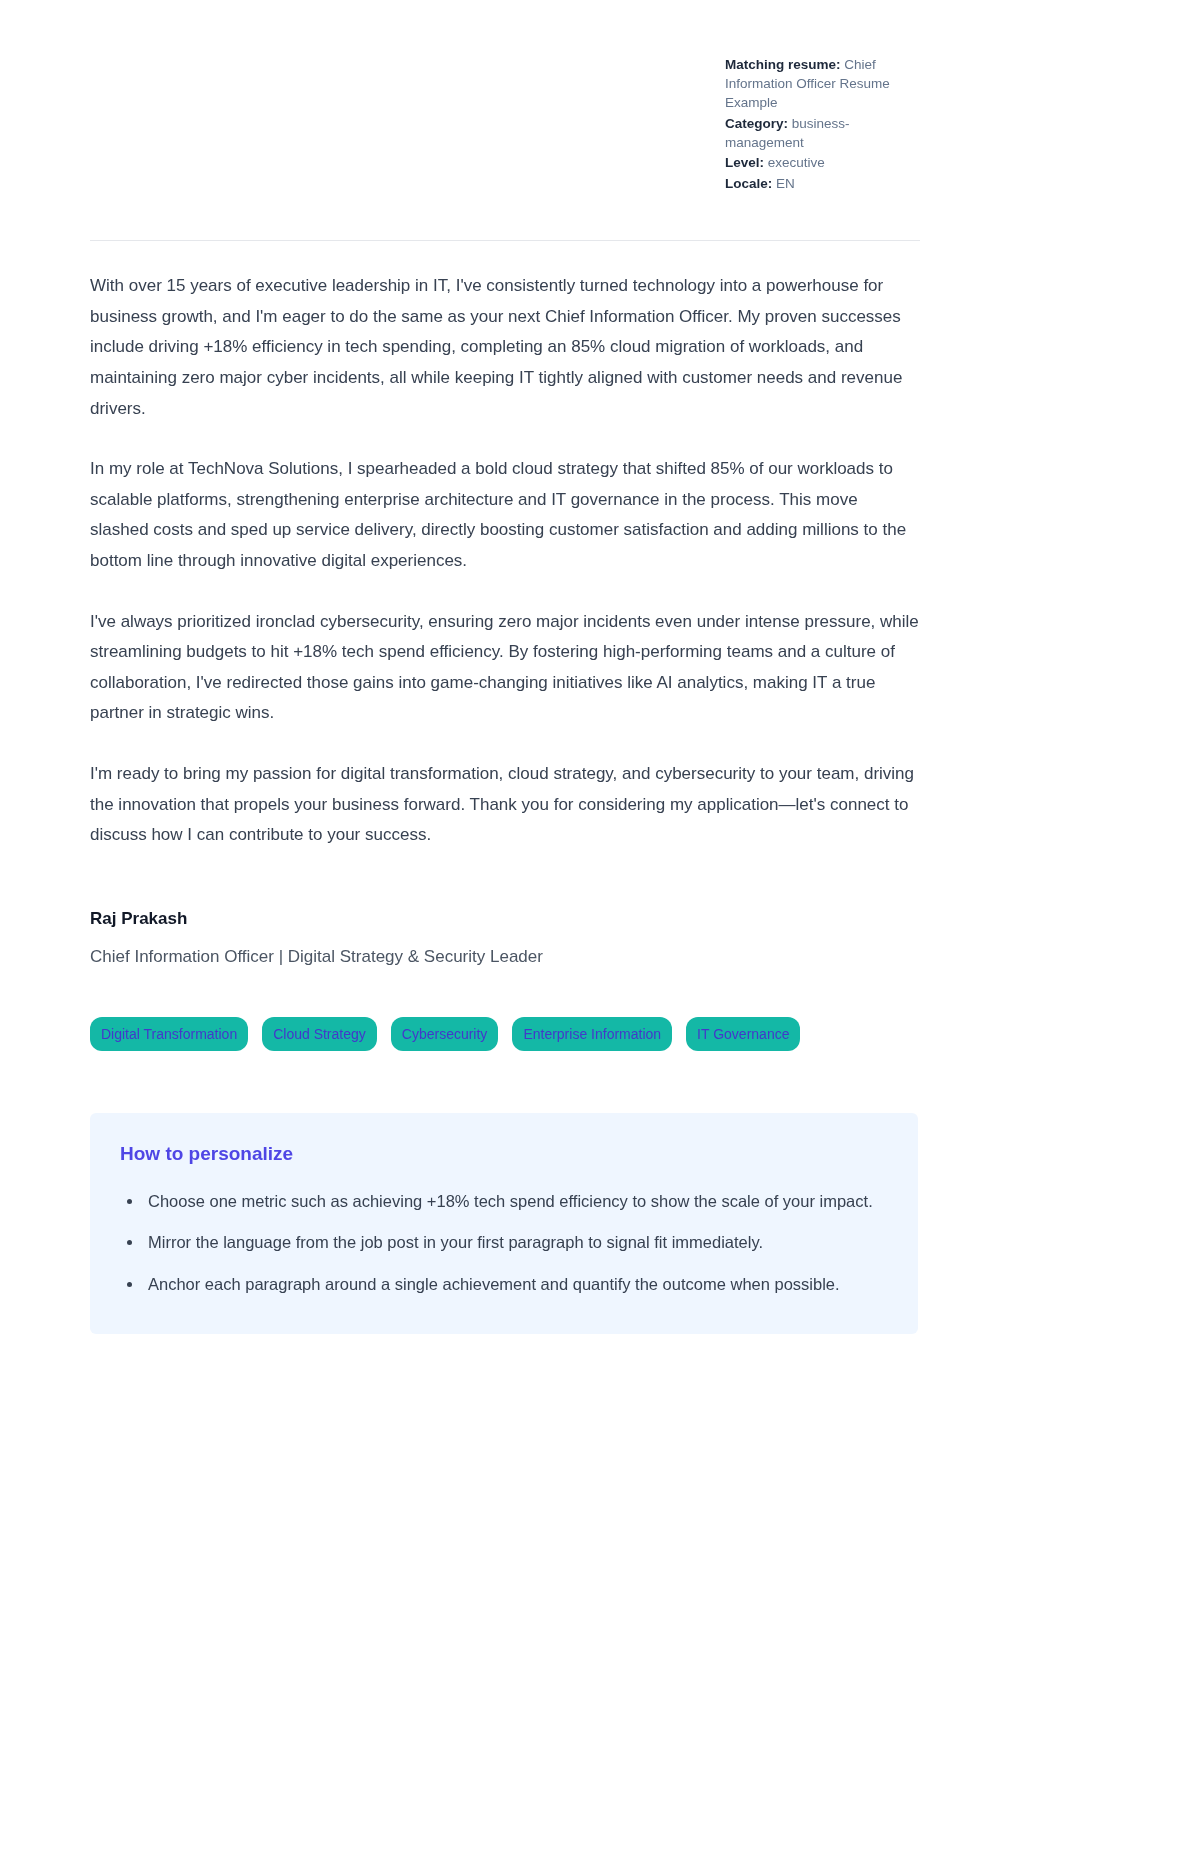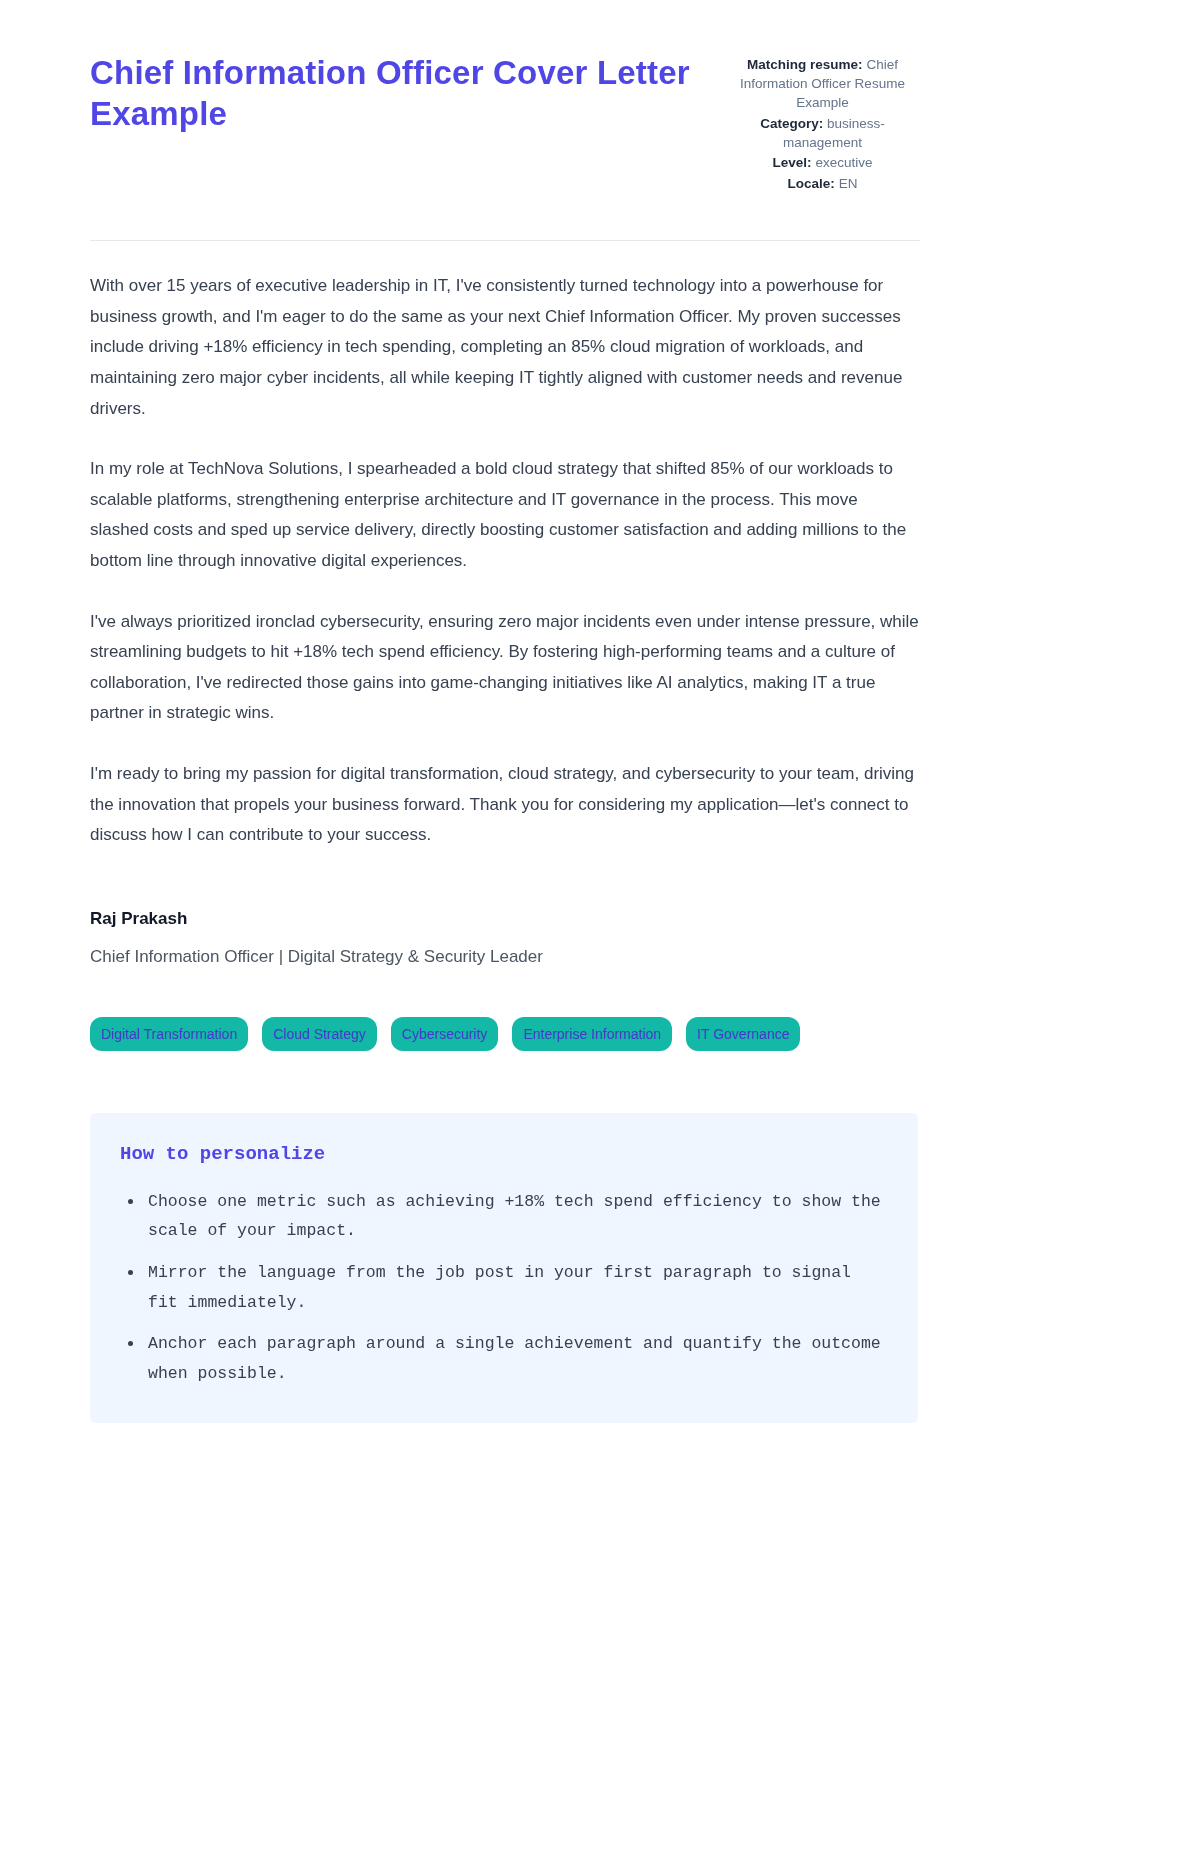--- a/index.html
+++ b/index.html
@@ -35,21 +35,21 @@
   }
   .subtitle {
     margin-top: 14px;
     font-size: 19px;
     font-weight: bold;
     color: #374151;
     line-height: 1.35;
   }
   .meta {
     width: 195px;
-    text-align: center;
+    text-align: left;
     font-size: 13.5px;
     line-height: 1.4;
     color: #64748b;
     padding-top: 4px;
   }
   .meta p { margin-bottom: 2px; }
   .meta strong { color: #1e293b; font-weight: bold; }
 
   .divider {
     border: none;
@@ -100,21 +100,20 @@
     white-space: nowrap;
   }
 
   
   .callout {
     margin-top: 62px;
     background: #eff6ff;
     border-radius: 6px;
     padding: 30px 30px 34px 30px;
     width: 828px;
-    font-family: Liberation Mono, monospace;
   }
   .callout-heading {
     color: #4f46e5;
     font-size: 19px;
     font-weight: bold;
   }
   .callout ul {
     margin-top: 22px;
     padding-left: 24px;
     list-style: disc;
@@ -129,21 +128,20 @@
   .callout li:last-child { margin-bottom: 0; }
 </style>
 </head>
 <body>
 
 <div class="page">
   <div class="content">
 
     <header class="header">
       <div class="header-left">
-        <h1 class="title">Chief Information Officer Cover Letter Example</h1>
       </div>
       <aside class="meta">
         <p><strong>Matching resume:</strong> <span>Chief Information Officer Resume Example</span></p>
         <p><strong>Category:</strong> <span>business-management</span></p>
         <p><strong>Level:</strong> <span>executive</span></p>
         <p><strong>Locale:</strong> <span>EN</span></p>
       </aside>
     </header>
 
     <hr class="divider">

